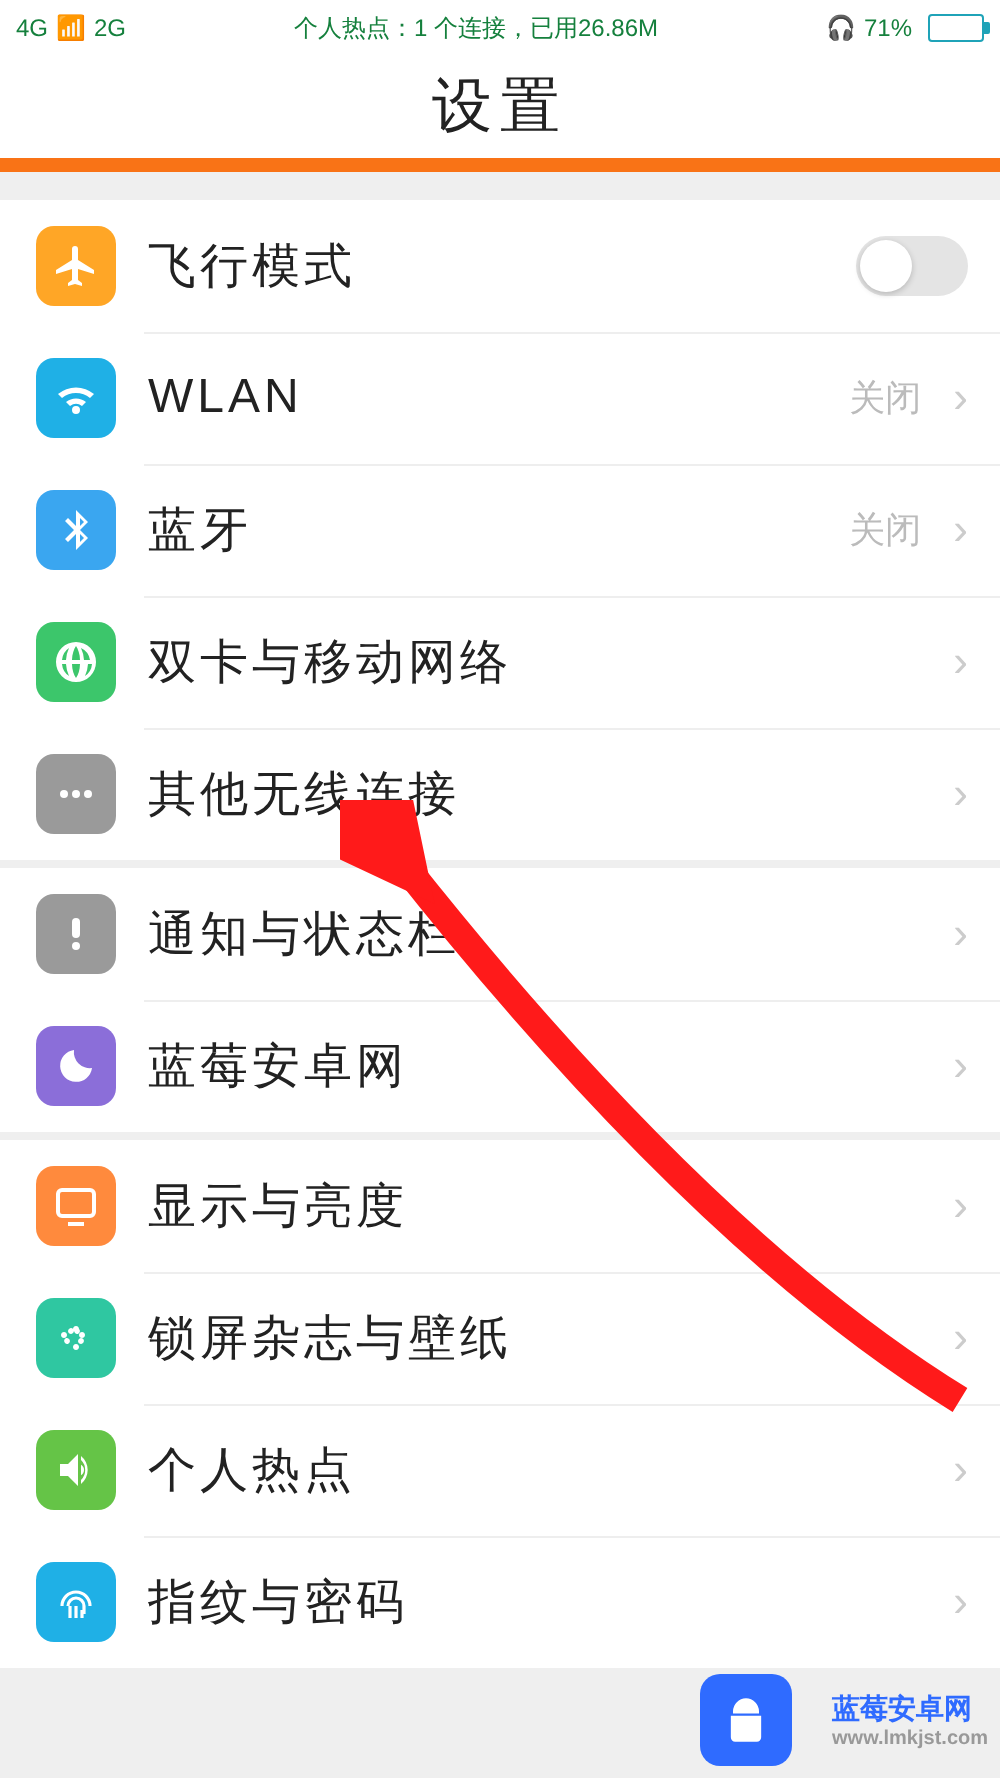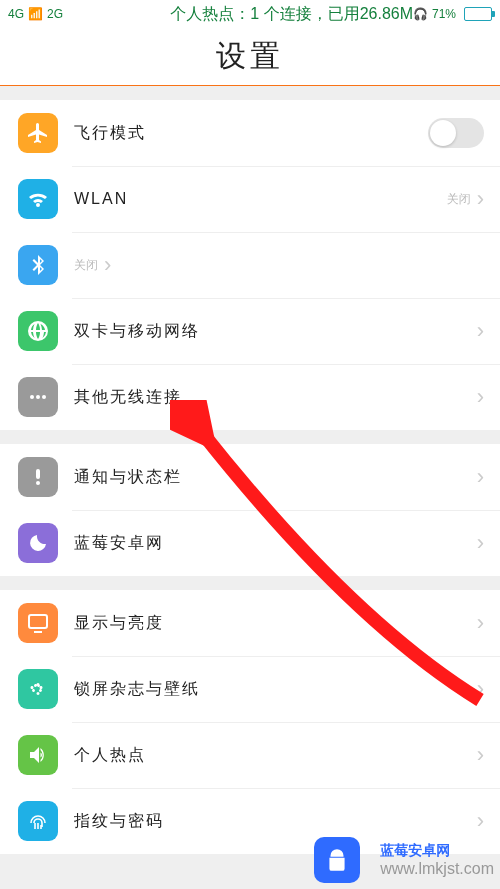--- a/index.html
+++ b/index.html
@@ -17,43 +17,43 @@
     background: #fff;
     display: flex;
     align-items: center;
     justify-content: space-between;
     padding: 0 8px;
     font-size: 12px;
     color: #15803d;
     font-family: sans-serif;
   }
   .statusbar .left, .statusbar .right { display: flex; align-items: center; gap: 4px; }
-  .statusbar .center { flex: 1; text-align: right; font-size: 16px; }
+  .statusbar .center { flex: 1; text-align: center; font-size: 12px; }
   .battery {
     width: 28px; height: 14px; border: 1.5px solid #1fa3b8; border-radius: 2px;
     position: relative; margin-left: 4px;
   }
   .battery::after {
     content: ""; position: absolute; right: -4px; top: 3px; width: 3px; height: 6px;
     background: #1fa3b8; border-radius: 0 1px 1px 0;
   }
   .battery .fill { height: 100%; width: 71%; background: #1fa3b8; }
 
   .header {
     height: 58px;
     background: #fff;
     display: flex;
     align-items: center;
     justify-content: center;
     font-size: 30px;
     letter-spacing: 4px;
-    border-bottom: 1px solid #f97316;
-  }
-
-  .group { background: #fff; margin-top: 14px; }
+    border-bottom: 7px solid #f97316;
+  }
+
+  .group { background: #fff; margin-top: 4px; }
   .group:first-of-type { margin-top: 14px; }
 
   .row {
     height: 66px;
     display: flex;
     align-items: center;
     padding: 0 16px 0 18px;
     position: relative;
   }
   .row + .row::before {
@@ -68,28 +68,28 @@
     width: 40px; height: 40px;
     border-radius: 9px;
     display: flex; align-items: center; justify-content: center;
     margin-right: 16px;
     flex-shrink: 0;
   }
   .icon-box svg { width: 24px; height: 24px; }
 
   .label {
     flex: 1;
-    font-size: 16px;
+    font-size: 24px;
     letter-spacing: 2px;
   }
 
   .value {
-    font-size: 12px;
+    font-size: 18px;
     color: #bbb;
-    margin-right: 6px;
+    margin-right: 16px;
     font-family: "Kaiti SC", cursive;
   }
 
   .chevron {
     color: #ccc;
     font-size: 22px;
     font-family: sans-serif;
   }
 
   .toggle {
@@ -127,21 +127,21 @@
   }
   .logo .badge {
     width: 46px; height: 46px;
     background: #2f6bff;
     border-radius: 10px;
     color: #fff;
     display: flex; align-items: center; justify-content: center;
     font-size: 24px;
   }
   .logo .txt { display: flex; flex-direction: column; font-size: 14px; color: #2f6bff; font-weight: bold; }
-  .logo .txt span:last-child { font-size: 16px; color: #999; font-weight: normal; }
+  .logo .txt span:last-child { font-size: 10px; color: #999; font-weight: bold; }
 </style>
 </head>
 <body>
 
 <div class="statusbar">
   <div class="left">
     <span>4G</span>
     <span>📶</span>
     <span>2G</span>
   </div>
@@ -179,20 +179,21 @@
         <div class="label">WLAN</div>
         <div class="value">关闭</div>
         <div class="chevron">›</div>
       </div>
       <div class="row">
         <div class="icon-box" style="background: rgb(58, 166, 240);">
           <svg viewBox="0 0 24 24" fill="#fff">
             <path d="M12 2l6 6-4 4 4 4-6 6v-8l-4 4-1.5-1.5L11 12 6.5 7.5 8 6l4 4V2zm2 4v4l2-2-2-2zm0 8v4l2-2-2-2z"></path>
           </svg>
         </div>
+        <div class="label">蓝牙</div>
         <div class="value">关闭</div>
         <div class="chevron">›</div>
       </div>
       <div class="row">
         <div class="icon-box" style="background: rgb(60, 198, 107);">
           <svg viewBox="0 0 24 24" fill="#fff">
             <path d="M12 2a10 10 0 100 20 10 10 0 000-20zm7 9h-3a16 16 0 00-1.5-6A8 8 0 0119 11zM12 4c1 1.5 2 4 2 7h-4c0-3 1-5.5 2-7zM5 11a8 8 0 013.5-6A16 16 0 007 11H5zm0 2h2a16 16 0 001.5 6A8 8 0 015 13zm5 0h4c0 3-1 5.5-2 7-1-1.5-2-4-2-7zm6.5 6a16 16 0 001.5-6h2a8 8 0 01-3.5 6z"></path>
           </svg>
         </div>
         <div class="label">双卡与移动网络</div>

